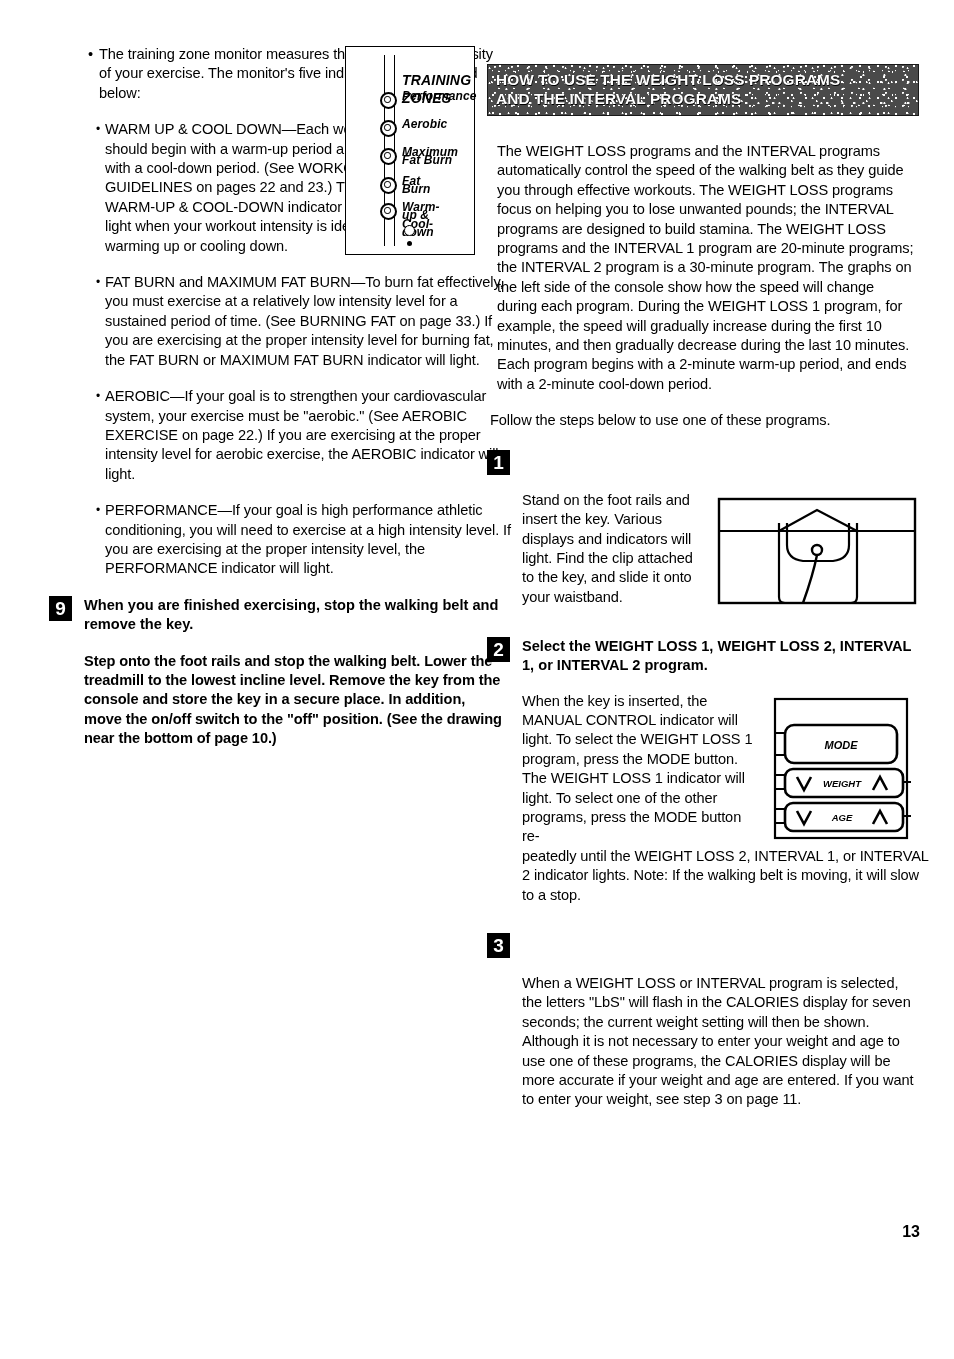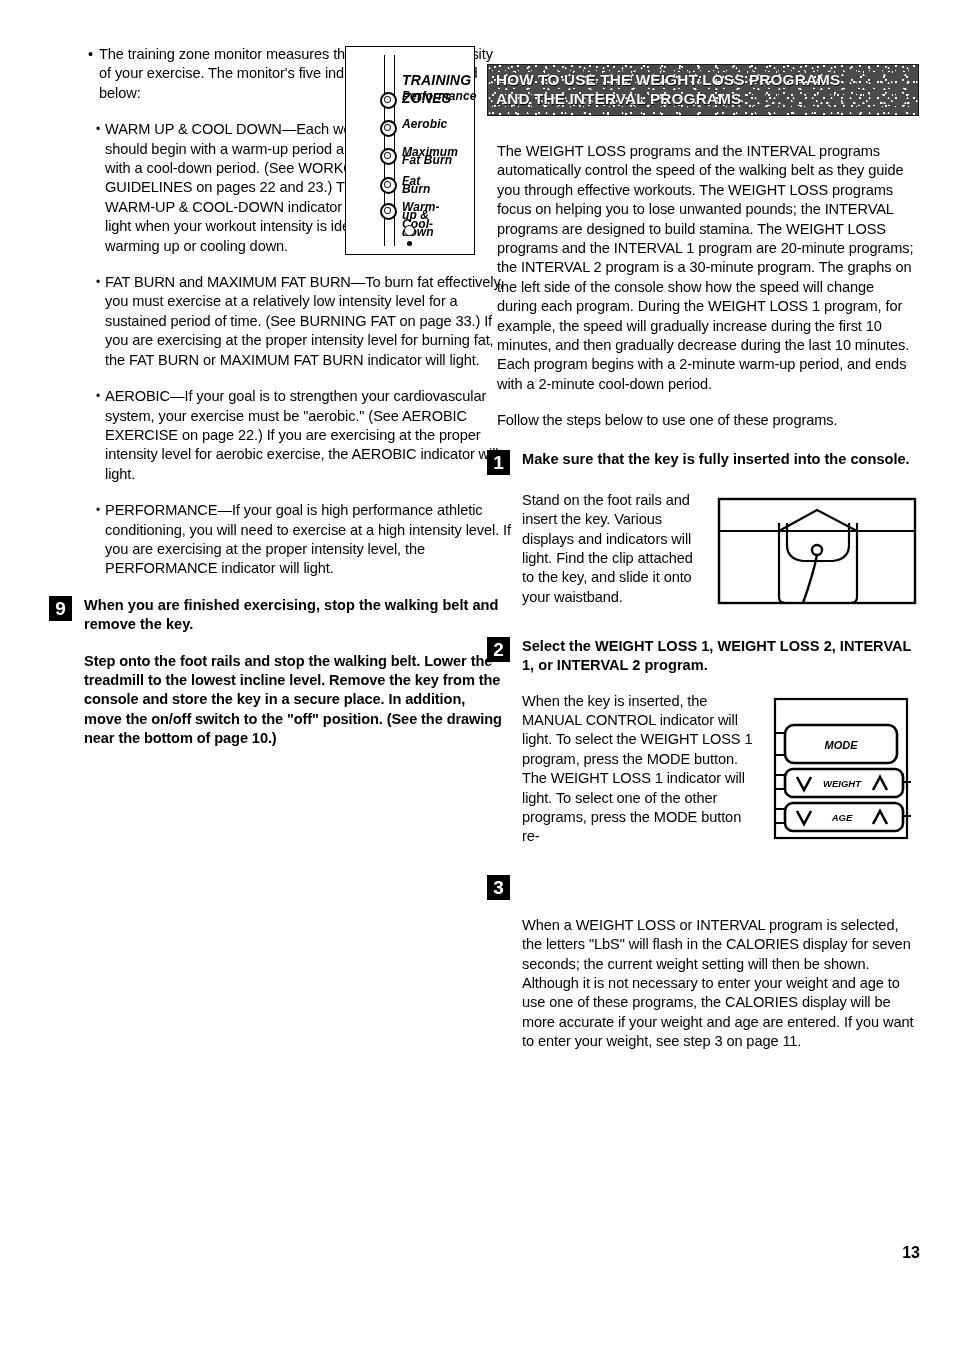--- a/index.html
+++ b/index.html
@@ -238,21 +238,21 @@
     align-items: flex-start;
     margin-left: 35px;
   }
   .step2-text { width: 235px; }
   .fig-console { margin-left: 10px; margin-top: 5px; }
 
   
   .page-number {
     position: absolute;
     right: 34px;
-    bottom: 97px;
+    bottom: 118px;
     font-size: 16px;
     font-weight: bold;
   }
 </style>
 </head>
 <body>
 
 <div class="page">
 
   <div class="col-left">
@@ -355,27 +355,26 @@
       <div class="banner-title">HOW TO USE THE WEIGHT LOSS PROGRAMS
 AND THE INTERVAL PROGRAMS</div>
     </div>
 
     <div style="height:26px;"></div>
 
     <p class="body-text" style="margin-left:10px;width:417px;">The WEIGHT LOSS programs and the INTERVAL programs automatically control the speed of the walking belt as they guide you through effective workouts. The WEIGHT LOSS programs focus on helping you to lose unwanted pounds; the INTERVAL programs are designed to build stamina. The WEIGHT LOSS programs and the INTERVAL 1 program are 20-minute programs; the INTERVAL 2 program is a 30-minute program. The graphs on the left side of the console show how the speed will change during each program. During the WEIGHT LOSS 1 program, for example, the speed will gradually increase during the first 10 minutes, and then gradually decrease during the last 10 minutes. Each program begins with a 2-minute warm-up period, and ends with a 2-minute cool-down period.</p>
 
     <div class="gap"></div>
 
-    <p class="body-text" style="margin-left:10px;">Follow the steps below to use one of these programs.</p>
+    <p class="body-text" style="margin-left:3px;">Follow the steps below to use one of these programs.</p>
 
     <div style="height:19px;"></div>
 
     <div class="step">
       <div class="step-num">1</div>
-      <div class="step-title">Make sure that the key is fully inserted into the console.</div>
     </div>
 
     <div style="height:16px;"></div>
 
     <div class="step1-row">
       <p class="body-text step1-text">Stand on the foot rails and insert the key. Various displays and indicators will light. Find the clip attached to the key, and slide it onto your waistband.</p>
 
       <div class="fig-key">
         <svg width="200" height="108" viewBox="0 0 200 108">
           <rect x="2" y="2" width="196" height="104" fill="#fff" stroke="#000" stroke-width="2.4"></rect>
@@ -422,20 +421,21 @@
           <line x1="8" y1="112" x2="18" y2="112" stroke="#000" stroke-width="2"></line>
           <line x1="8" y1="126" x2="18" y2="126" stroke="#000" stroke-width="2"></line>
           <line x1="136" y1="119" x2="144" y2="119" stroke="#000" stroke-width="2"></line>
           <path d="M 30 114 L 37 127 L 44 114" fill="none" stroke="#000" stroke-width="2.6"></path>
           <path d="M 106 127 L 113 114 L 120 127" fill="none" stroke="#000" stroke-width="2.6"></path>
           <text x="75" y="124" text-anchor="middle" font-family="Liberation Sans, sans-serif" font-size="9.5" font-weight="bold" font-style="italic" fill="#000">AGE</text>
         </svg>
       </div>
     </div>
 
+    <p class="body-text" style="margin-left:35px;width:410px;">peatedly until the WEIGHT LOSS 2, INTERVAL 1, or INTERVAL 2 indicator lights. Note: If the walking belt is moving, it will slow to a stop.</p>
 
     <div style="height:28px;"></div>
 
     <div class="step">
       <div class="step-num">3</div>
     </div>
 
     <div style="height:16px;"></div>
 
     <p class="body-text" style="margin-left:35px;width:395px;">When a WEIGHT LOSS or INTERVAL program is selected, the letters "LbS" will flash in the CALORIES display for seven seconds; the current weight setting will then be shown. Although it is not necessary to enter your weight and age to use one of these programs, the CALORIES display will be more accurate if your weight and age are entered. If you want to enter your weight, see step 3 on page 11.</p>

